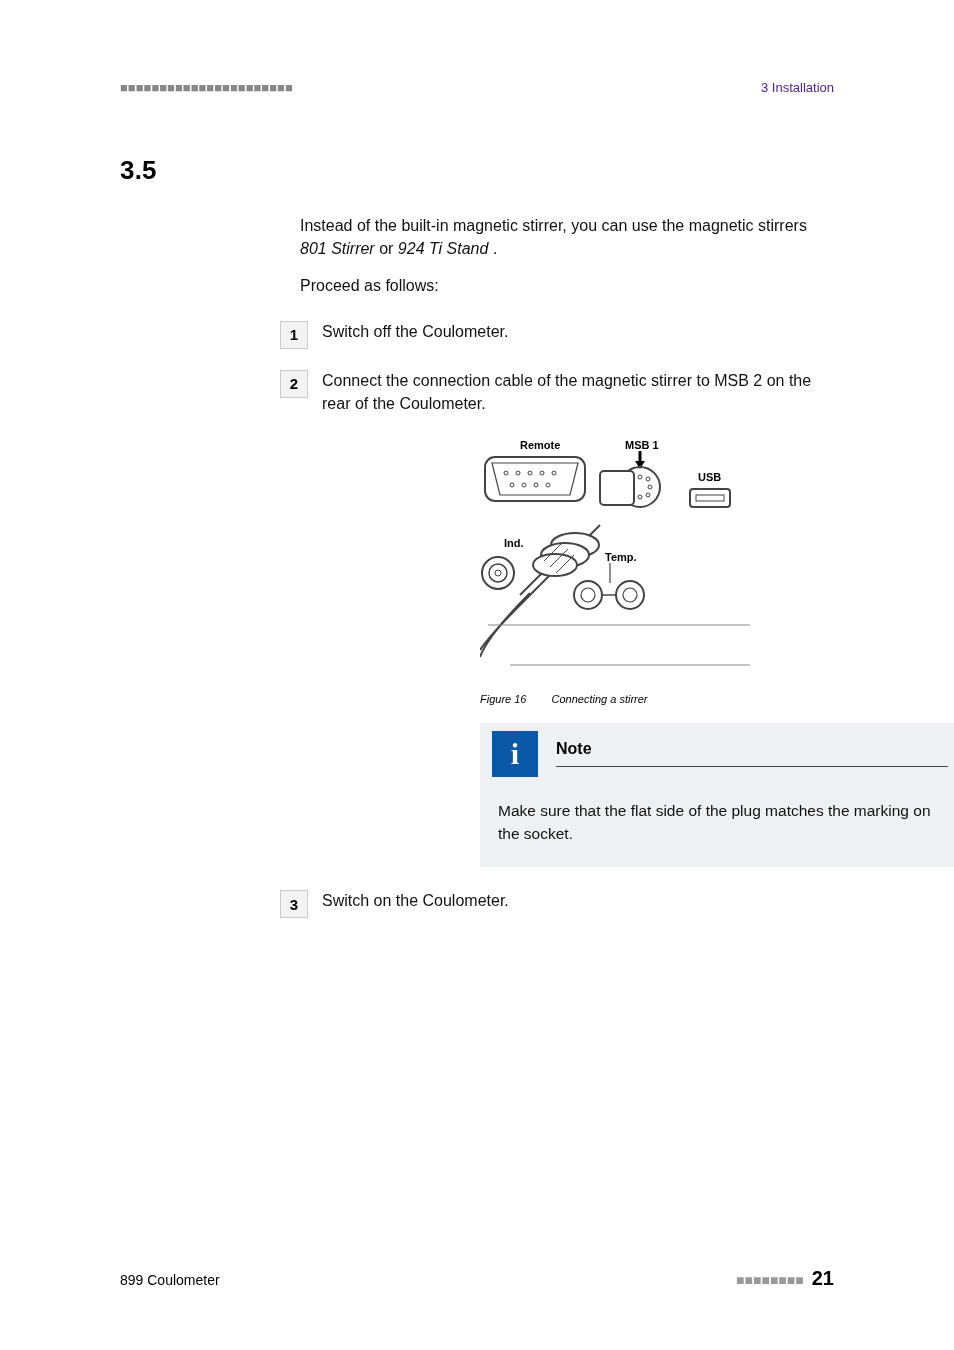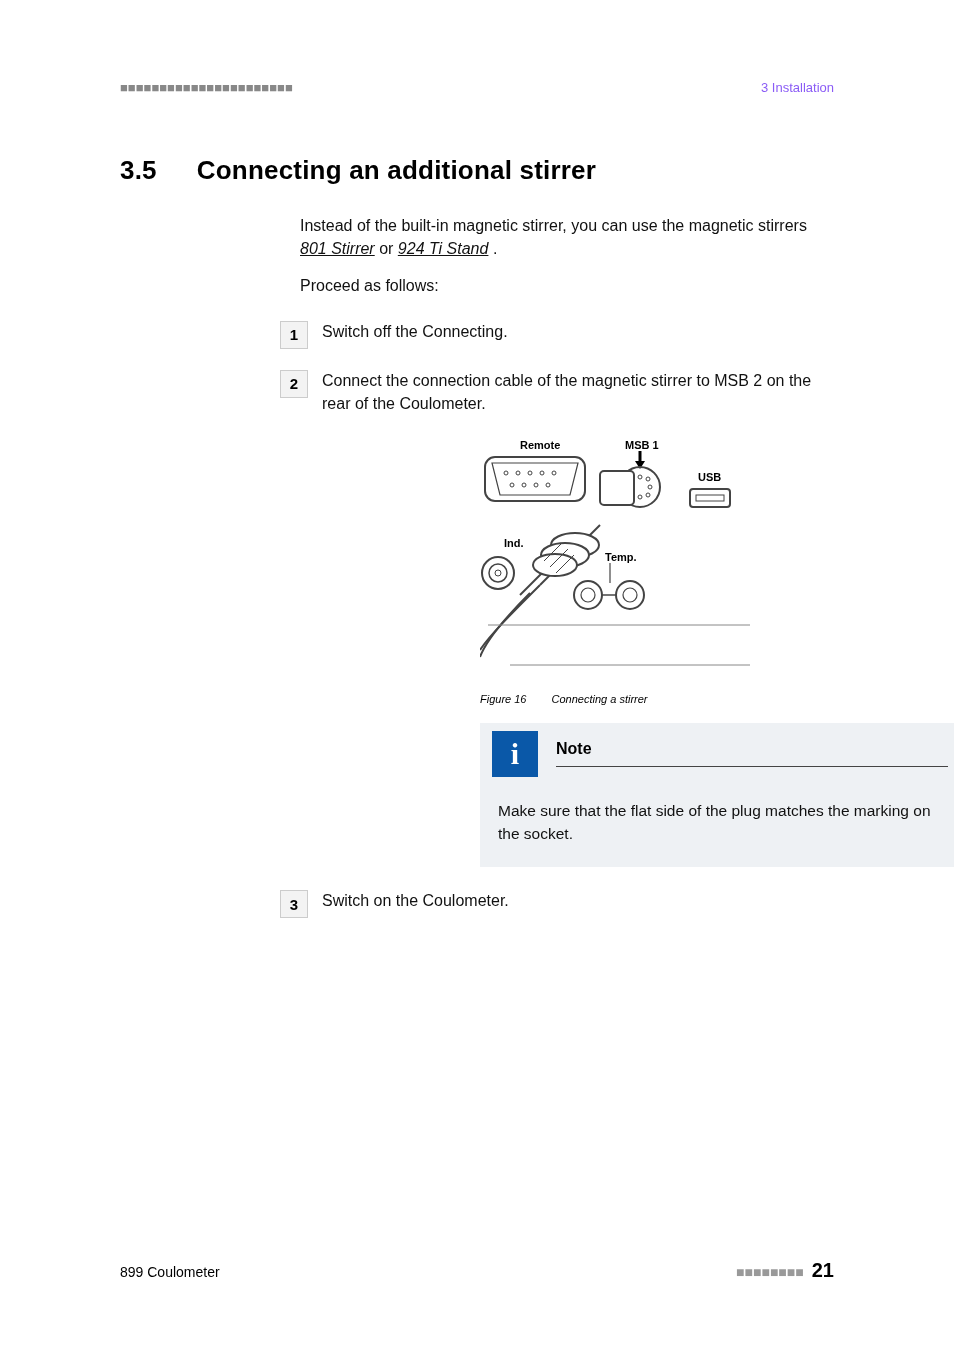--- a/index.html
+++ b/index.html
@@ -24,40 +24,40 @@
     justify-content: space-between;
     align-items: center;
     font-size: 13px;
     color: #444;
   }
   .header-left {
     letter-spacing: 0px;
     color: #888;
   }
   .header-right {
-    color: #8b5cf6;
+    color: #4c1d95;
   }
   .section-heading {
     display: flex;
     gap: 40px;
     margin-top: 60px;
     font-weight: 800;
     font-size: 26px;
     letter-spacing: 0.2px;
     text-align: center;
   }
   .body-block {
     margin-left: 180px;
     margin-top: 28px;
     font-size: 16px;
     line-height: 1.45;
     color: #111;
   }
   .body-block p { margin: 0 0 14px 0; }
-  .italic { font-style: italic; text-decoration: underline; }
+  .italic { font-style: italic; }
   .steps { margin-left: 160px; margin-top: 22px; }
   .step { display: flex; align-items: flex-start; margin-bottom: 20px; }
   .step-num {
     width: 26px;
     height: 26px;
     border: 1px solid #ccc;
     background: #f3f3f3;
     font-weight: 700;
     font-size: 15px;
     display: flex;
@@ -109,21 +109,21 @@
   .note-body {
     font-size: 15.5px;
     line-height: 1.5;
     padding: 18px 18px 22px 18px;
     color: #111;
   }
   .footer {
     position: absolute;
     left: 120px;
     right: 120px;
-    bottom: 68px;
+    bottom: 60px;
     display: flex;
     justify-content: space-between;
     align-items: baseline;
     font-size: 14px;
   }
   .footer-right {
     display: flex;
     align-items: baseline;
     gap: 8px;
   }
@@ -135,39 +135,38 @@
 
 <div class="page">
 
   <div class="header-row">
     <div class="header-left">■■■■■■■■■■■■■■■■■■■■■■</div>
     <div class="header-right">3 Installation</div>
   </div>
 
   <div class="section-heading">
     <span>3.5</span>
-    <span>Connecting an additional stirrer</span>
   </div>
 
   <div class="body-block">
     <p>
       <span>Instead of the built-in magnetic stirrer, you can use the magnetic stirrers </span>
       <span class="italic">801 Stirrer</span>
       <span> or </span>
       <span class="italic">924 Ti Stand</span>
       <span>.</span>
     </p>
     <p>Proceed as follows:</p>
   </div>
 
   <div class="steps">
 
     <div class="step">
       <div class="step-num">1</div>
-      <div class="step-text">Switch off the Connecting.</div>
+      <div class="step-text">Switch off the Coulometer.</div>
     </div>
 
     <div class="step">
       <div class="step-num">2</div>
       <div class="step-text">Connect the connection cable of the magnetic stirrer to MSB 2 on the rear of the Coulometer.</div>
     </div>
 
     <div class="figure">
       <svg width="300" height="250" viewBox="0 0 300 250">
 

